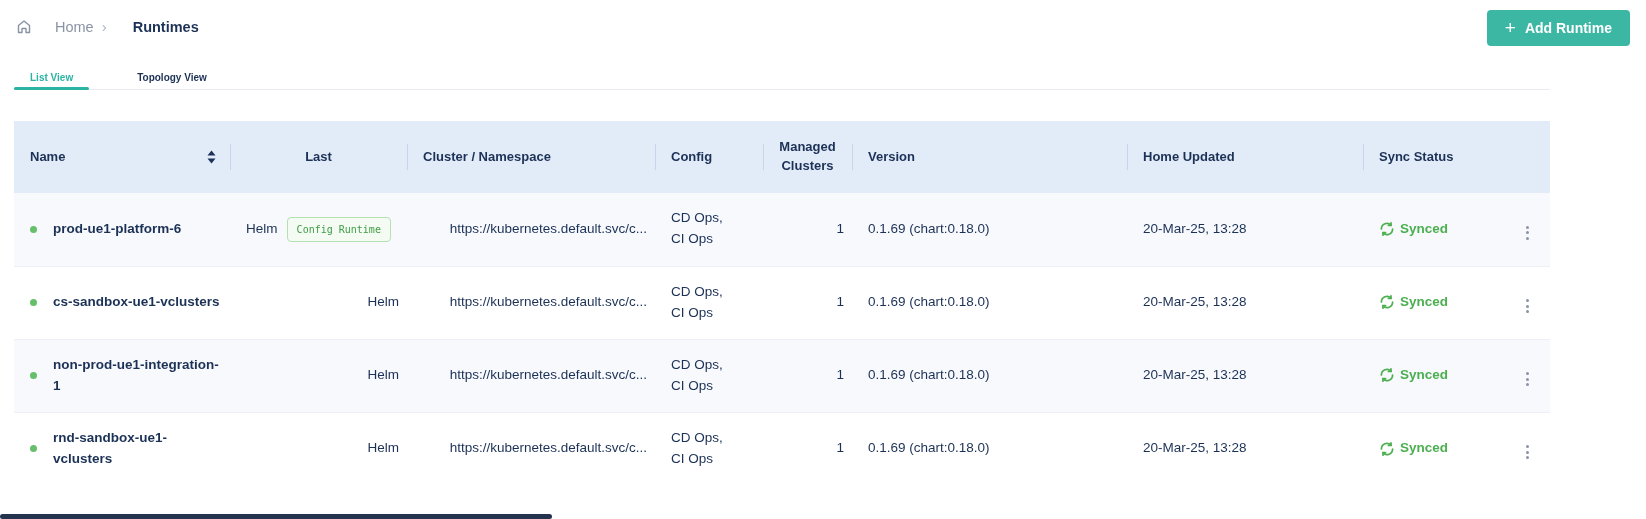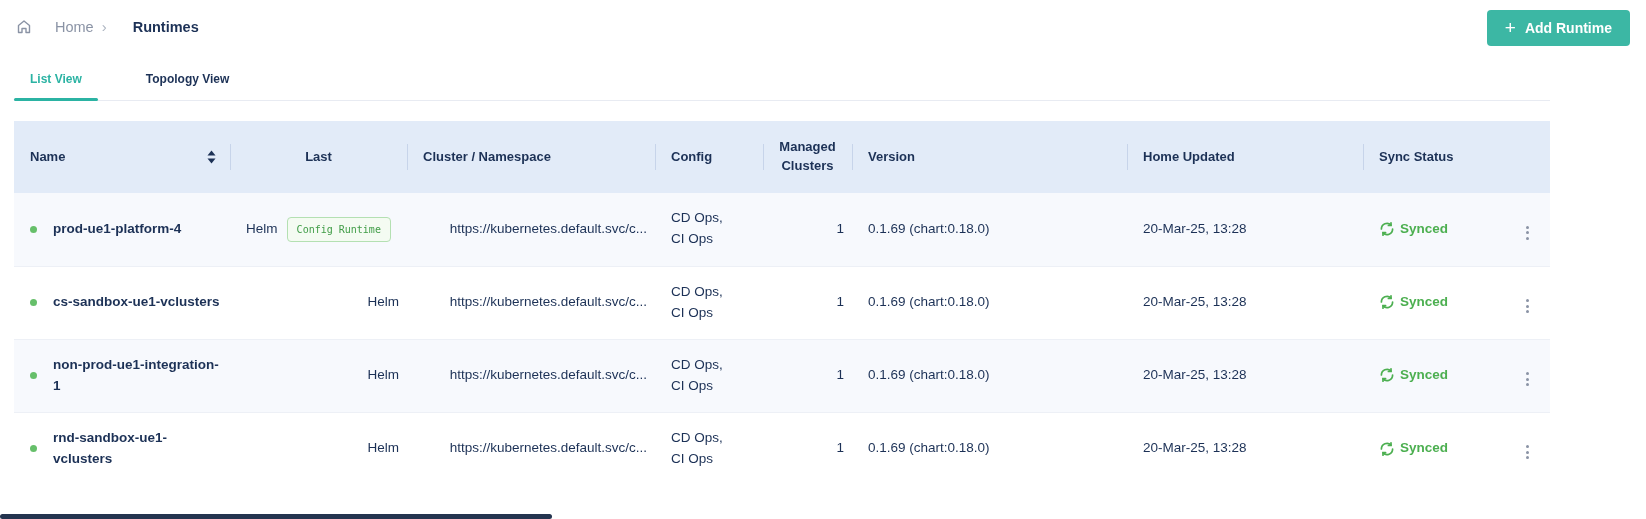--- a/index.html
+++ b/index.html
@@ -14,28 +14,28 @@
   .breadcrumb .sep { color: #aeb6c2; font-size: 15px; }
   .breadcrumb .current { color: #1c3156; font-weight: 700; padding-left: 18px; }
 
   .add-btn { display: flex; align-items: center; gap: 9px; background: #3cb7a4; color: #ffffff;
     border: none; border-radius: 4px; height: 36px; padding: 0 18px; font-size: 14px;
     font-weight: 700; font-family: "Liberation Sans", sans-serif; cursor: pointer; }
   .add-btn .plus { font-size: 19px; font-weight: 400; line-height: 1; margin-top: -2px; }
 
   
   .tabs { margin: 4px 96px 0 14px; width: 1536px; display: flex; border-bottom: 1px solid #e8ebf2; }
-  .tab { padding: 12px 16px 14px 16px; font-size: 12px; font-weight: 700; color: #1c3156;
+  .tab { padding: 12px 16px 6px 16px; font-size: 10px; font-weight: 700; color: #1c3156;
     cursor: pointer; position: relative; margin-right: 32px; }
   .tab.active { color: #2bb3a3; }
   .tab.active::after { content: ""; position: absolute; left: 0; right: 0; bottom: -1px;
     height: 3px; background: #2bb3a3; border-radius: 2px; }
 
   
-  .table-wrap { margin: 20px 14px 0 14px; width: 1536px; }
+  .table-wrap { margin: 31px 14px 0 14px; width: 1536px; }
   table { width: 100%; border-collapse: collapse; table-layout: fixed; }
   thead th { background: #e2ebf8; height: 72px; font-size: 13px; font-weight: 700;
     color: #1c3156; text-align: left; vertical-align: middle; padding: 0 8px 0 16px;
     position: relative; line-height: 1.45; }
   thead th.col-divider::before { content: ""; position: absolute; left: 0; top: 50%;
     transform: translateY(-50%); width: 1px; height: 26px; background: #c7d4ea; }
   thead th.center { text-align: center; padding: 0 8px; }
   th.name-th .name-th-inner { display: flex; align-items: center; justify-content: space-between;
     padding-right: 6px; }
 
@@ -127,21 +127,21 @@
         <th class="col-divider">Sync Status</th>
         <th></th>
       </tr>
     </thead>
     <tbody>
 
       <tr class="striped">
         <td>
           <span class="name-cell">
             <span class="status-dot"></span>
-            <span class="runtime-name">prod-ue1-platform-4</span>
+            <span class="runtime-name">prod-ue1-platform-6</span>
           </span>
         </td>
         <td class="center">
           <span class="type-cell-inner">
             <span>Helm</span>
             <span class="badge">Config Runtime</span>
           </span>
         </td>
         <td class="center">https://kubernetes.default.svc/c...</td>
         <td>

